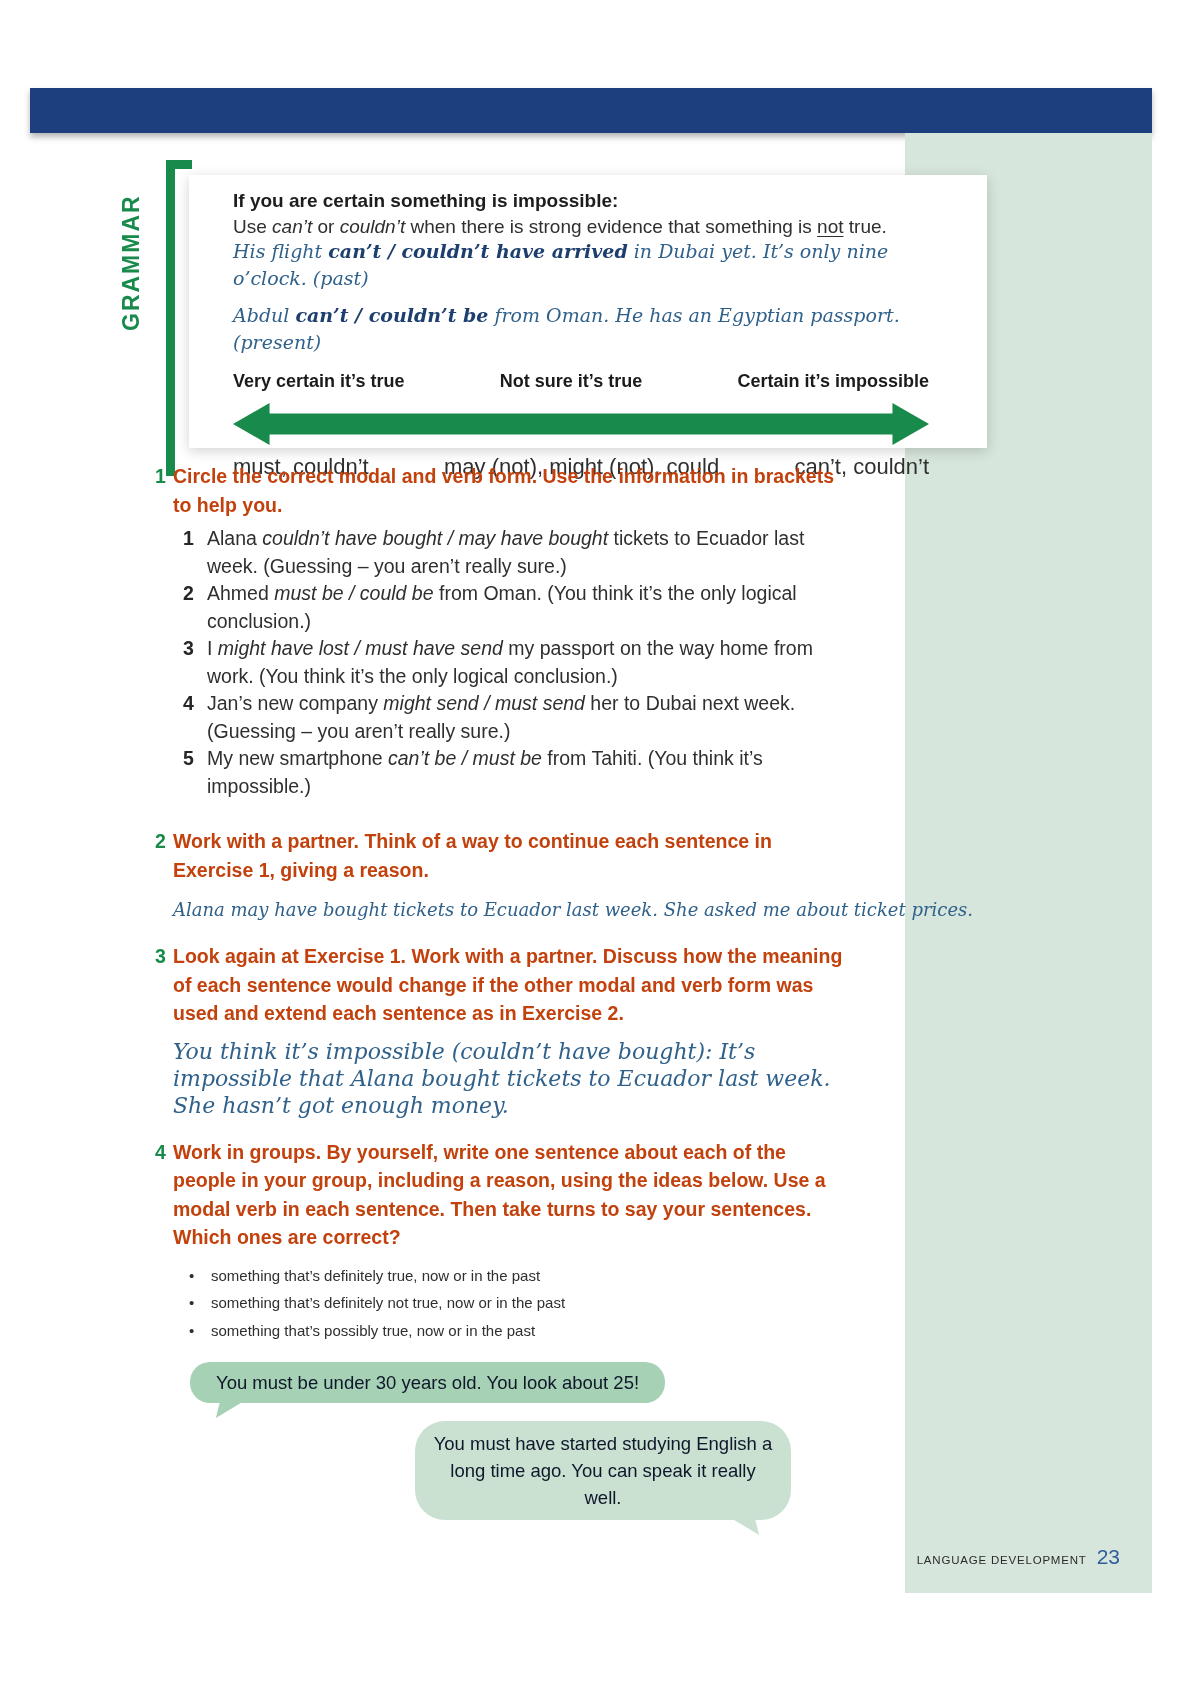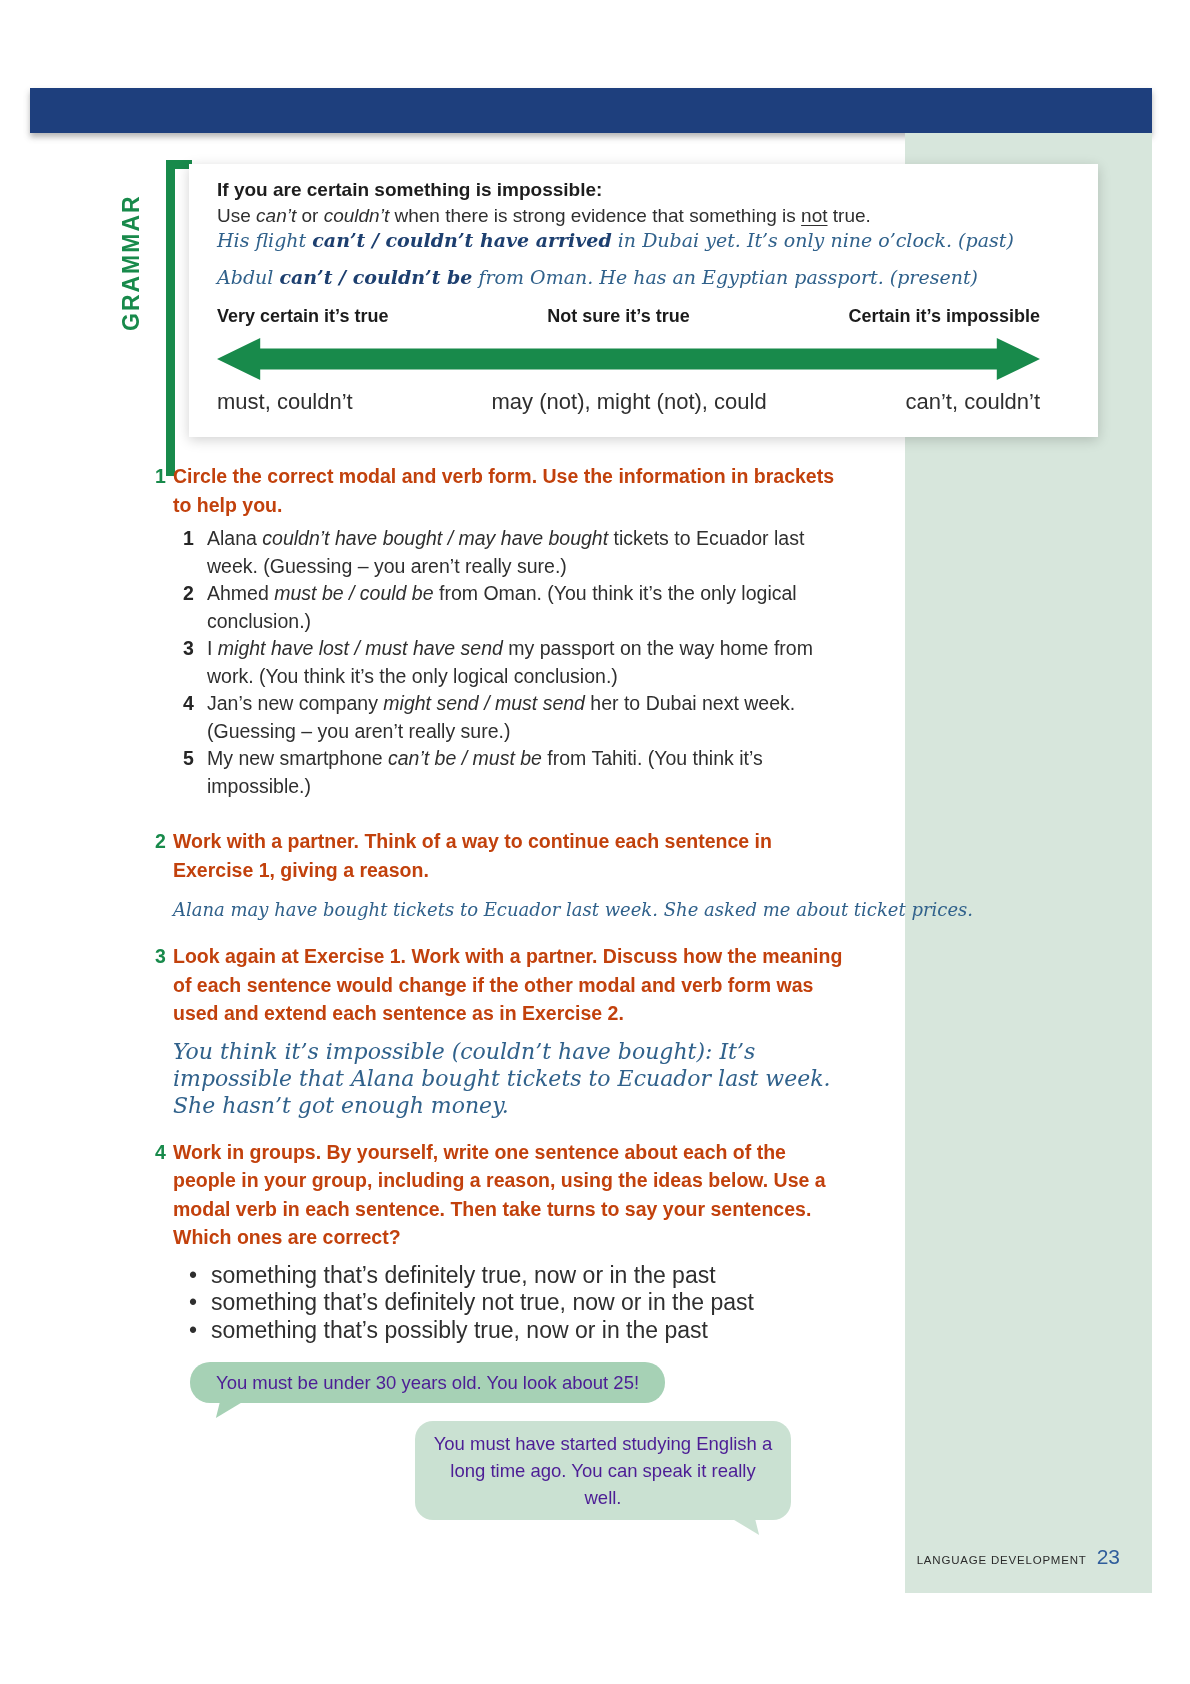--- a/index.html
+++ b/index.html
@@ -26,23 +26,23 @@
   
   .grammar-label{
     position:absolute;left:118px;top:188px;height:150px;width:34px;
     writing-mode:vertical-rl;transform:rotate(180deg);
     font-size:23px;font-weight:800;letter-spacing:2px;color:var(--accent-green,#188a4b);
     text-align:center;
   }
   .bracket-v{position:absolute;left:166px;top:160px;width:9px;height:316px;background:var(--accent-green,#188a4b);}
   .bracket-h{position:absolute;left:166px;top:160px;width:26px;height:9px;background:var(--accent-green,#188a4b);}
   .grammar-box{
-    position:absolute;left:189px;top:164px;width:909px;height:273px;background:#ffffff;
+    position:absolute;left:189px;top:175px;width:798px;height:273px;background:#ffffff;
     box-shadow:0 3px 12px rgba(0,0,0,.18);
-    padding:15px 58px 0 28px;box-sizing:border-box;
+    padding:15px 58px 0 44px;box-sizing:border-box;
   }
   .gb-heading{font-size:19px;font-weight:700;color:#1d1d1d;}
   .gb-rule{font-size:19px;margin-top:4px;color:#2f2f2f;}
   .script{font-family:"DejaVu Serif",serif;font-style:italic;font-size:19px;color:var(--script-blue,#30618b);line-height:27px;}
   .gb-ex1{margin-top:10px;}
   .script .seg-b{font-weight:bold;color:var(--script-navy,#1d3f6f);}
   .scale-row{display:flex;justify-content:space-between;margin-top:15px;font-size:18px;font-weight:700;color:#1b1b1b;}
   .arrow-wrap{margin-top:9px;color:var(--accent-green,#188a4b);height:46px;}
   .modals-row{display:flex;justify-content:space-between;margin-top:7px;font-size:22px;color:#2f2f2f;}
   
@@ -56,37 +56,37 @@
   .item-num{width:24px;flex:0 0 auto;font-weight:700;color:#262626;}
   .item-text{flex:1;}
   .seg-i{font-style:italic;}
   .seg-u{text-decoration:underline;text-underline-offset:3px;}
   .ex-example{margin:12px 0 0 30px;white-space:nowrap;font-size:18px;}
   .ex-example-wrap{margin:10px 0 8px 30px;white-space:normal;width:678px;font-size:22px;line-height:27px;}
   .mt-ex2{margin-top:27px;}
   .mt-ex3{margin-top:19px;}
   .mt-ex4{margin-top:19px;}
   .bullets{margin:10px 0 0 44px;padding:0;list-style:none;}
-  .bullet{position:relative;padding-left:24px;font-size:23px;line-height:27.5px;}
+  .bullet{position:relative;padding-left:24px;font-size:15px;line-height:27.5px;}
   .bullet::before{content:"\2022";position:absolute;left:2px;top:0;color:#2f2f2f;}
   
-  .bubble{position:relative;box-sizing:border-box;color:#4c1d95;}
+  .bubble{position:relative;box-sizing:border-box;color:#0f172a;}
   .bubble-1{
     margin:18px 0 0 47px;display:inline-block;
     background:var(--bubble-dark,#a6d1b5);border-radius:20px;
     padding:0 26px;line-height:41px;font-size:18.5px;white-space:nowrap;
   }
   .bubble-1::after{
     content:"";position:absolute;left:28px;bottom:-15px;width:0;height:0;
     border-top:17px solid var(--bubble-dark,#a6d1b5);border-right:24px solid transparent;
     transform:skewX(-14deg);
   }
   .bubble-2{
     display:block;margin:18px 0 0 272px;width:376px;
-    background:var(--bubble-light,#cae1d2);border-radius:18px;
+    background:var(--bubble-light,#cae1d2);border-radius:30px;
     padding:9px 16px;font-size:18.5px;line-height:27px;text-align:center;
   }
   .bubble-2::after{
     content:"";position:absolute;right:34px;bottom:-15px;width:0;height:0;
     border-top:17px solid var(--bubble-light,#cae1d2);border-left:24px solid transparent;
     transform:skewX(14deg);
   }
 </style>
 </head>
 <body>

